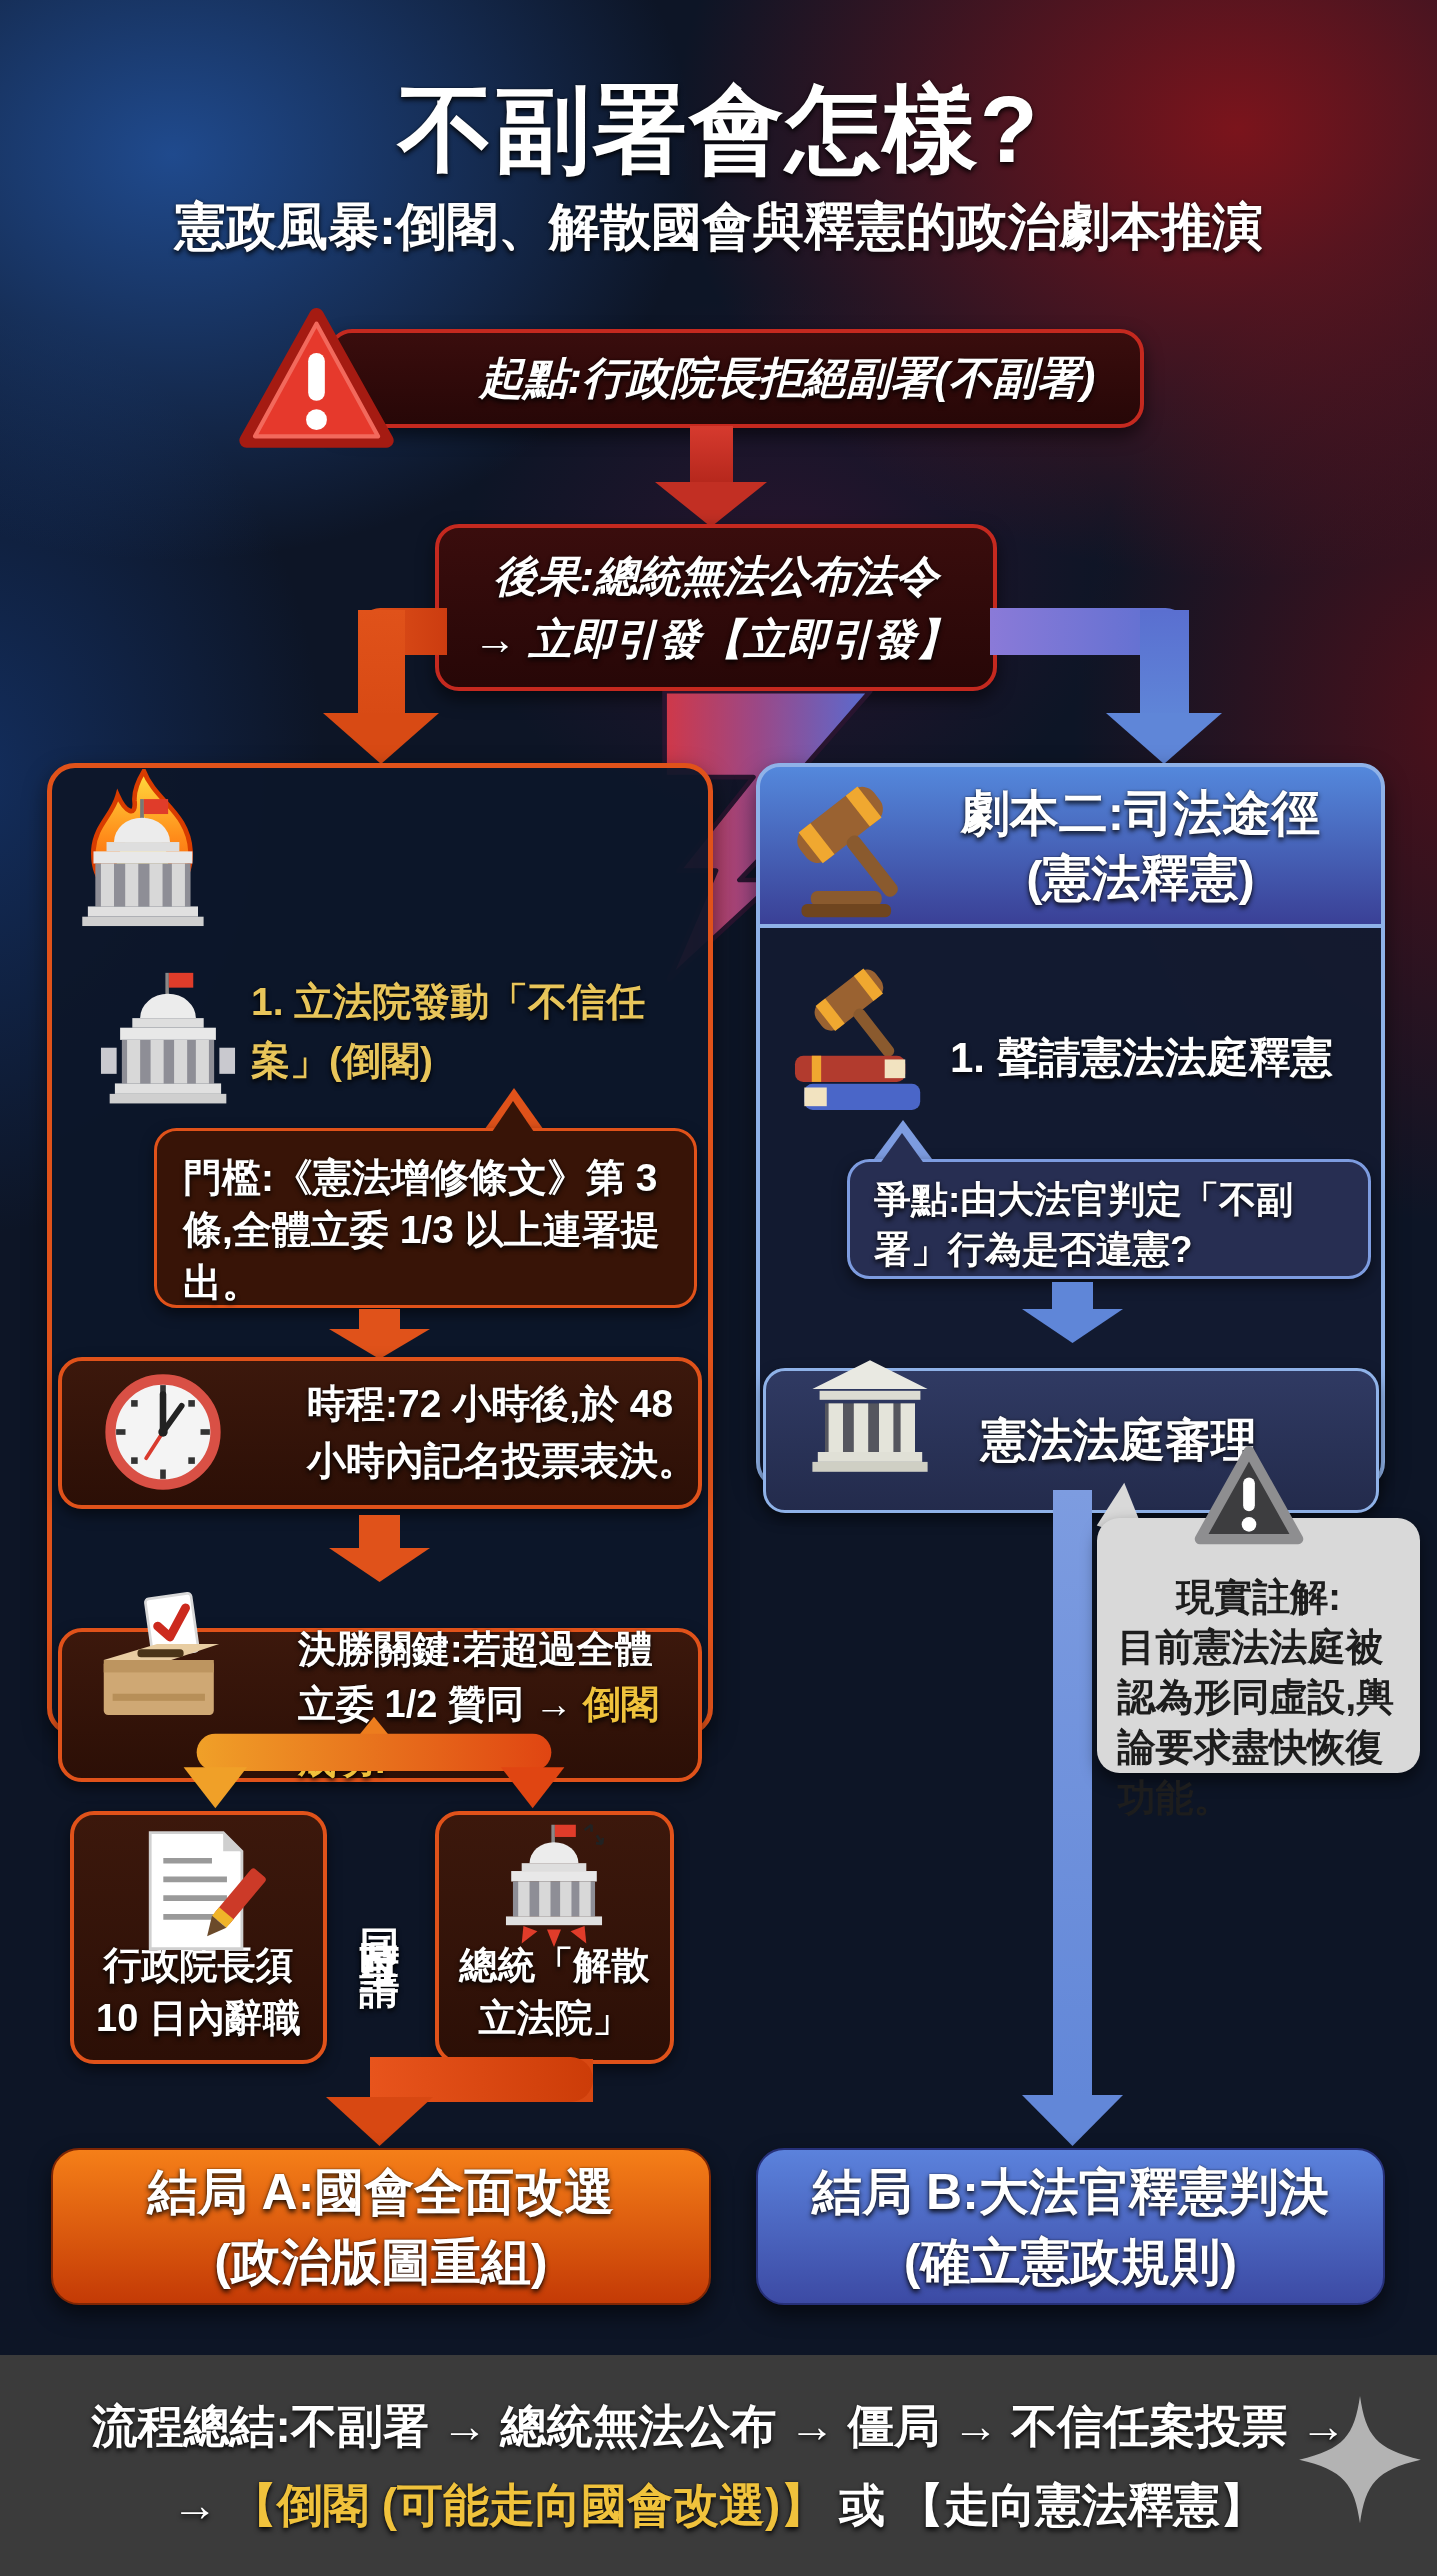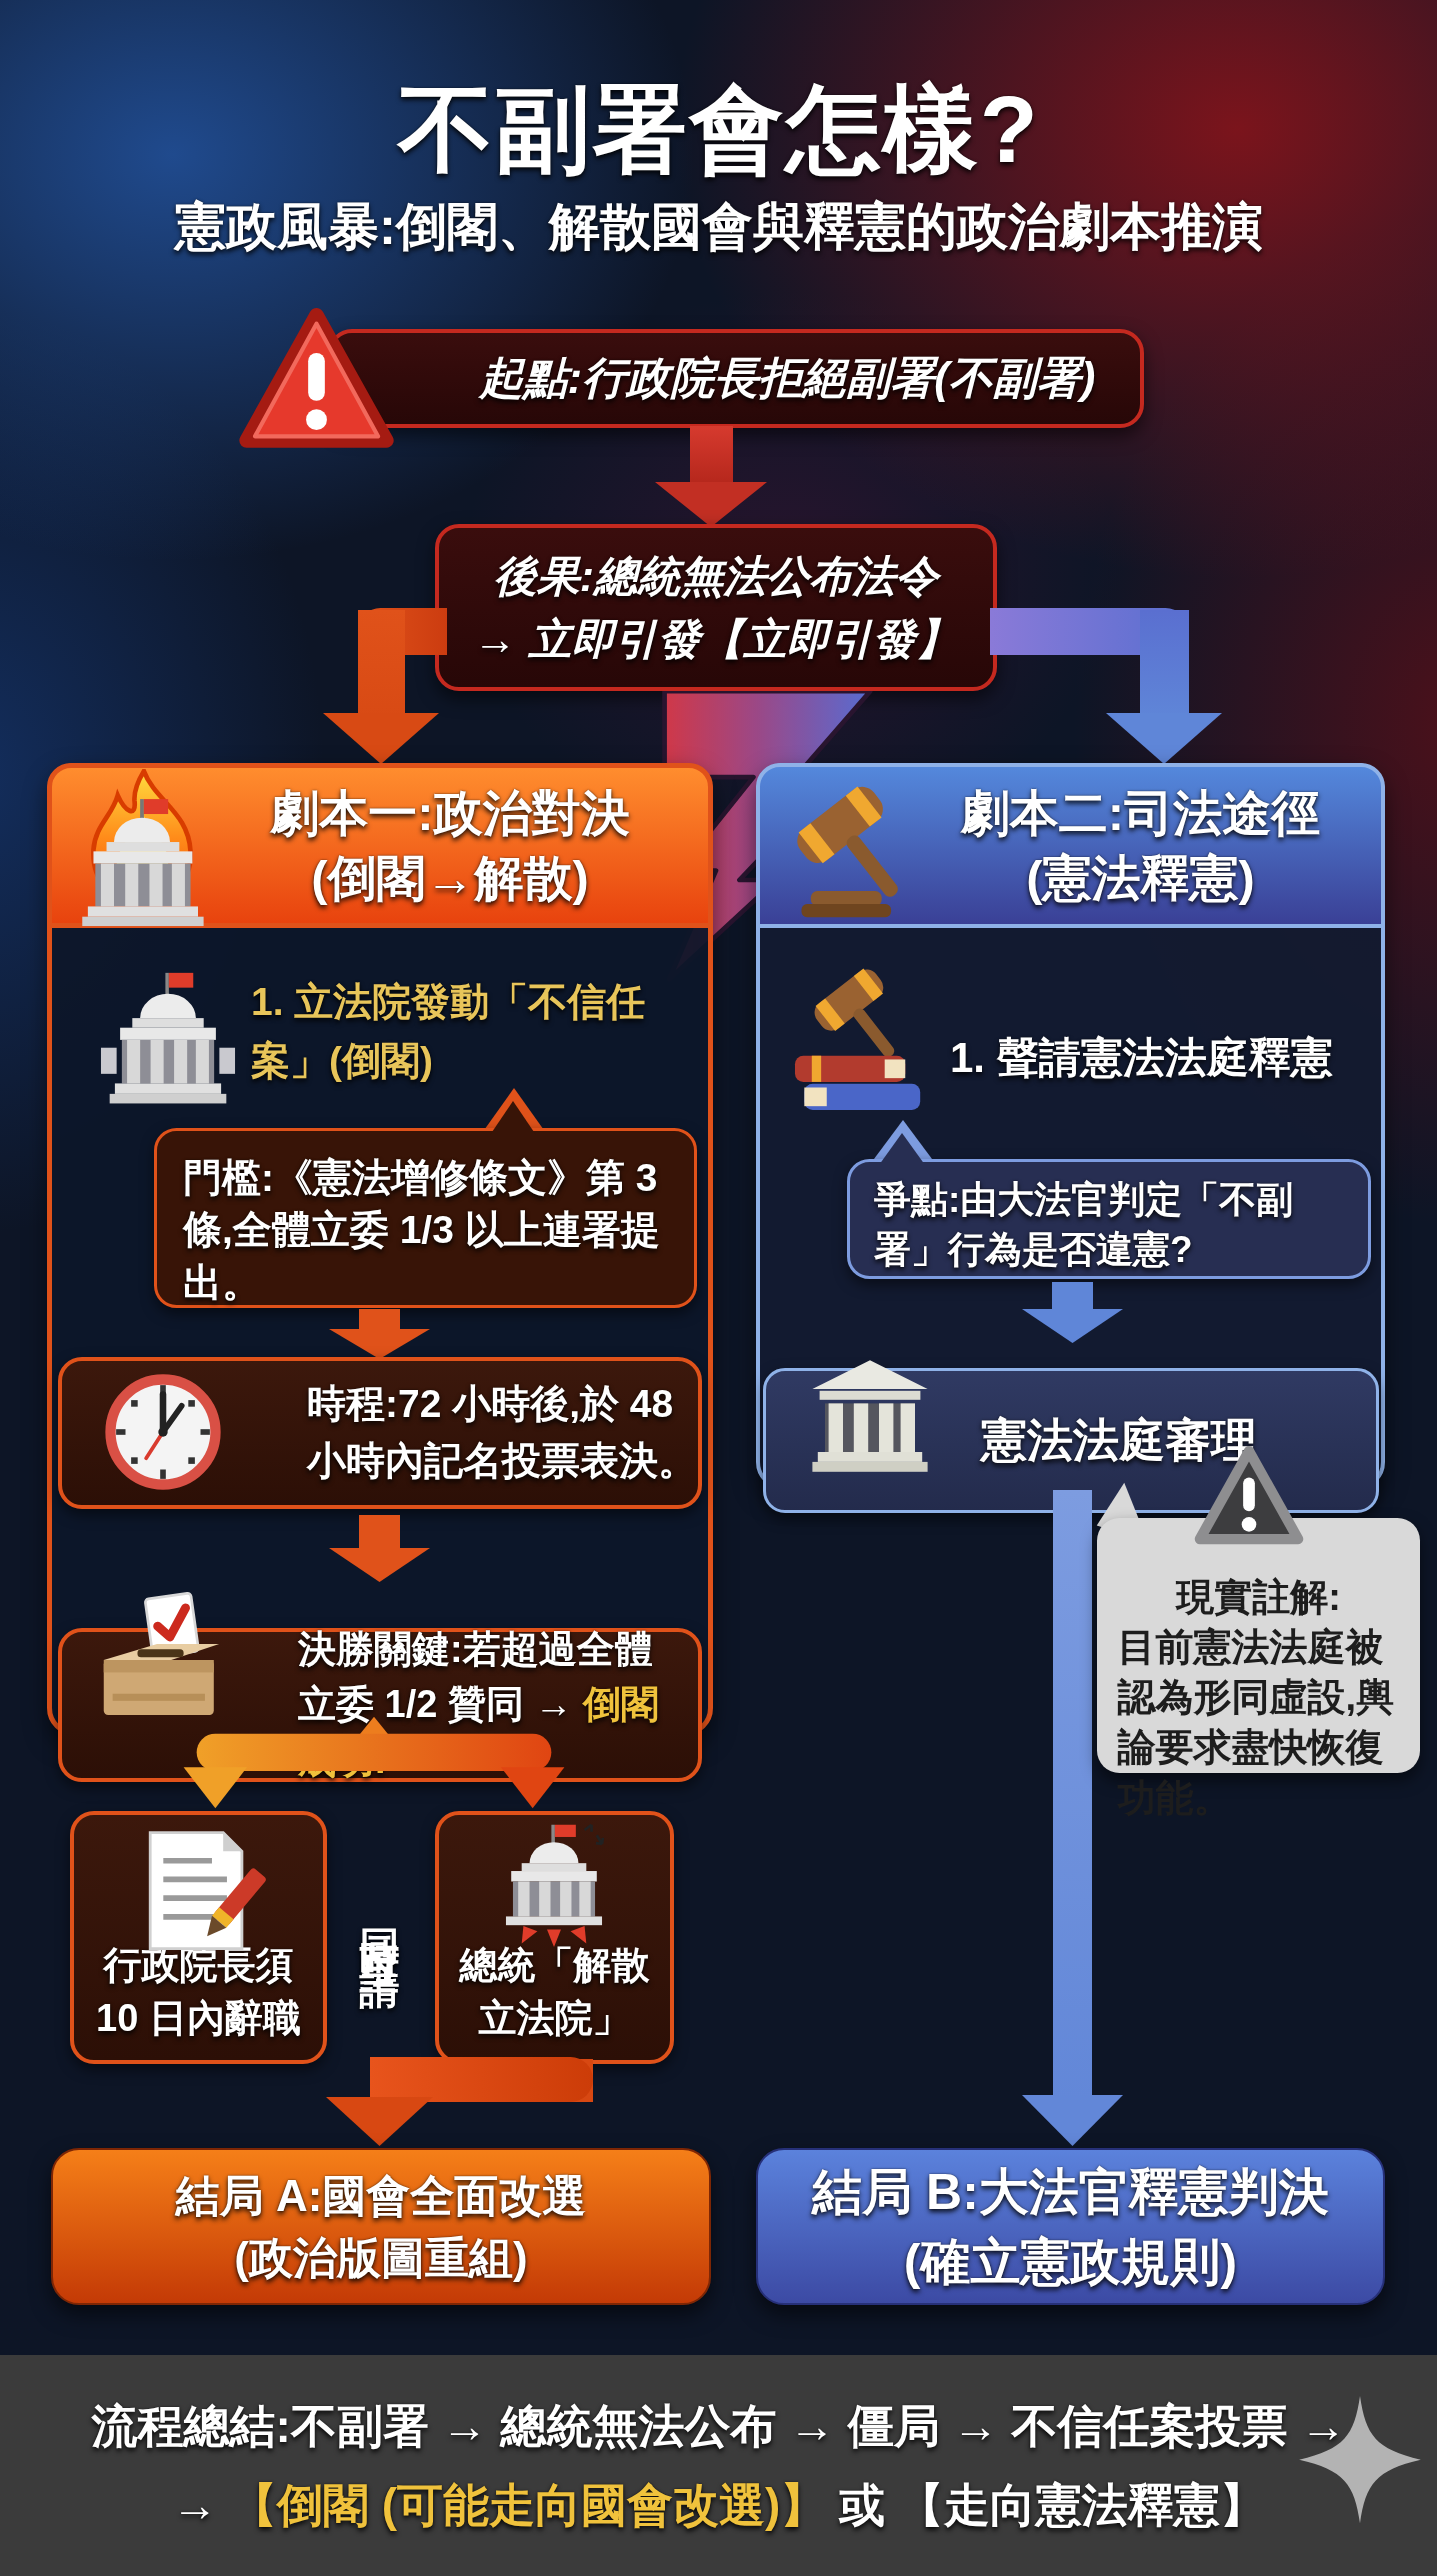--- a/index.html
+++ b/index.html
@@ -44,21 +44,21 @@
   #threshold-bubble{left:154px;top:1128px;width:543px;height:180px;background:#381407;border:3.7px solid #e0521a;border-radius:22.5px;padding:20.6px 26px;font-size:39px;line-height:1.35;text-align:left;color:#fff;box-shadow:0 5.6px 13px rgba(0,0,0,.5);}
   .tail-up{position:absolute;width:0;height:0;border-left:32px solid transparent;border-right:32px solid transparent;}
   #threshold-tail{left:482px;top:1088px;border-bottom:45px solid #e0521a;}
   #threshold-tail-in{left:490px;top:1101px;border-left:23.4px solid transparent;border-right:23.4px solid transparent;border-bottom:34px solid #381407;}
   #schedule-box{left:58px;top:1357px;width:644px;height:152px;font-size:39px;line-height:1.45;text-align:left;justify-content:flex-start;padding-left:245px;}
   #decisive-box{left:58px;top:1584px;width:644px;height:154px;font-size:38px;line-height:1.45;text-align:left;justify-content:flex-start;padding-left:236px;padding-right:9.4px;margin-top:44px;}
   .smallbox{background:linear-gradient(180deg,#3c180c,#2c0f06);border:4.7px solid #e0521a;border-radius:24px;flex-direction:column;justify-content:flex-end;padding-bottom:15px;font-size:38px;line-height:1.4;box-shadow:0 5.6px 13px rgba(0,0,0,.5);}
   #resign-box{left:70px;top:1811px;width:257px;height:253px;}
   #dissolve-box{left:435px;top:1811px;width:239px;height:253px;}
   #simultaneous-label{left:358px;top:1808px;height:225px;width:45px;writing-mode:vertical-rl;font-size:40px;letter-spacing:9.4px;color:#fff;}
-  #ending-a{left:51px;top:2148px;width:660px;height:157px;background:linear-gradient(180deg,#f57f18,#c43a06);border:2.8px solid #7e2604;border-radius:28px;font-size:44px;line-height:1.4;flex-direction:column;box-shadow:0 9.4px 20.6px rgba(0,0,0,.55);}
+  #ending-a{left:51px;top:2148px;width:660px;height:157px;background:linear-gradient(180deg,#f57f18,#c43a06);border:2.8px solid #7e2604;border-radius:28px;font-size:50px;line-height:1.4;flex-direction:column;box-shadow:0 9.4px 20.6px rgba(0,0,0,.55);}
 
   
   #panel2{left:756px;top:763px;width:629px;height:727px;border:4.7px solid #8fb2e8;border-radius:28px;background:rgba(19,26,48,.95);box-shadow:0 9.4px 22.5px rgba(0,0,0,.5);}
   #s2-header{left:756px;top:763px;width:629px;height:165px;background:linear-gradient(180deg,#5488dc,#3a4096);border:4.7px solid #8fb2e8;border-radius:24px 24px 0 0;flex-direction:column;font-size:49px;line-height:1.32;padding-left:140px;}
   #s2-step1-text{left:950px;top:1030px;width:431px;font-size:42px;text-align:left;color:#fff;}
   #issue-bubble{left:847px;top:1159px;width:524px;height:120px;background:#272e52;border:3.7px solid #7d9ce0;border-radius:22.5px;padding:13px 24px;font-size:37px;line-height:1.35;text-align:left;color:#fff;box-shadow:0 5.6px 13px rgba(0,0,0,.5);}
   #issue-tail{left:871px;top:1120px;border-bottom:43px solid #7d9ce0;}
   #issue-tail-in{left:879px;top:1133px;border-left:23.4px solid transparent;border-right:23.4px solid transparent;border-bottom:32px solid #272e52;}
   #review-box{left:763px;top:1343px;width:616px;height:145px;font-size:46px;justify-content:flex-start;padding-left:215px;text-align:left;}
   #note-bubble{left:1097px;top:1518px;width:323px;height:255px;background:#d9d9d9;border-radius:22.5px;padding:54px 20.6px 9.4px 20.6px;font-size:38px;line-height:1.32;color:#1d1d1d;text-align:left;box-shadow:0 7.5px 15px rgba(0,0,0,.5);}
@@ -114,24 +114,20 @@
           <stop offset="0" stop-color="#d63a4a"></stop>
             <stop offset="0.45" stop-color="#a04a8a"></stop>
             <stop offset="1" stop-color="#5a6fd8"></stop>
         </linearGradient>
       </defs>
       <path d="M22,0 L242,0 L162,92 L207,92 L102,202 L142,202 L27,308 L77,192 L37,192 L117,92 L22,92 Z" fill="url(#boltg)" stroke="#2a1530" stroke-width="5" stroke-linejoin="round" opacity="0.97"></path>
     </svg>
   </div>
 
   <div class="abs" id="panel1"></div>
-  <div class="abs ctr white tsh" id="s1-header">
-    <span>劇本一:政治對決</span>
-    <span>(倒閣→解散)</span>
-  </div>
 
   <div class="abs" style="left:58px;top:769px;">
     <svg width="168" height="161" viewBox="0 0 180 172">
       <defs>
           <linearGradient id="fire" x1="0" y1="0" x2="0" y2="1">
             <stop offset="0" stop-color="#ffdc3e"></stop>
             <stop offset="0.5" stop-color="#ff8c1a"></stop>
             <stop offset="1" stop-color="#f24a05"></stop>
           </linearGradient>
         </defs>

